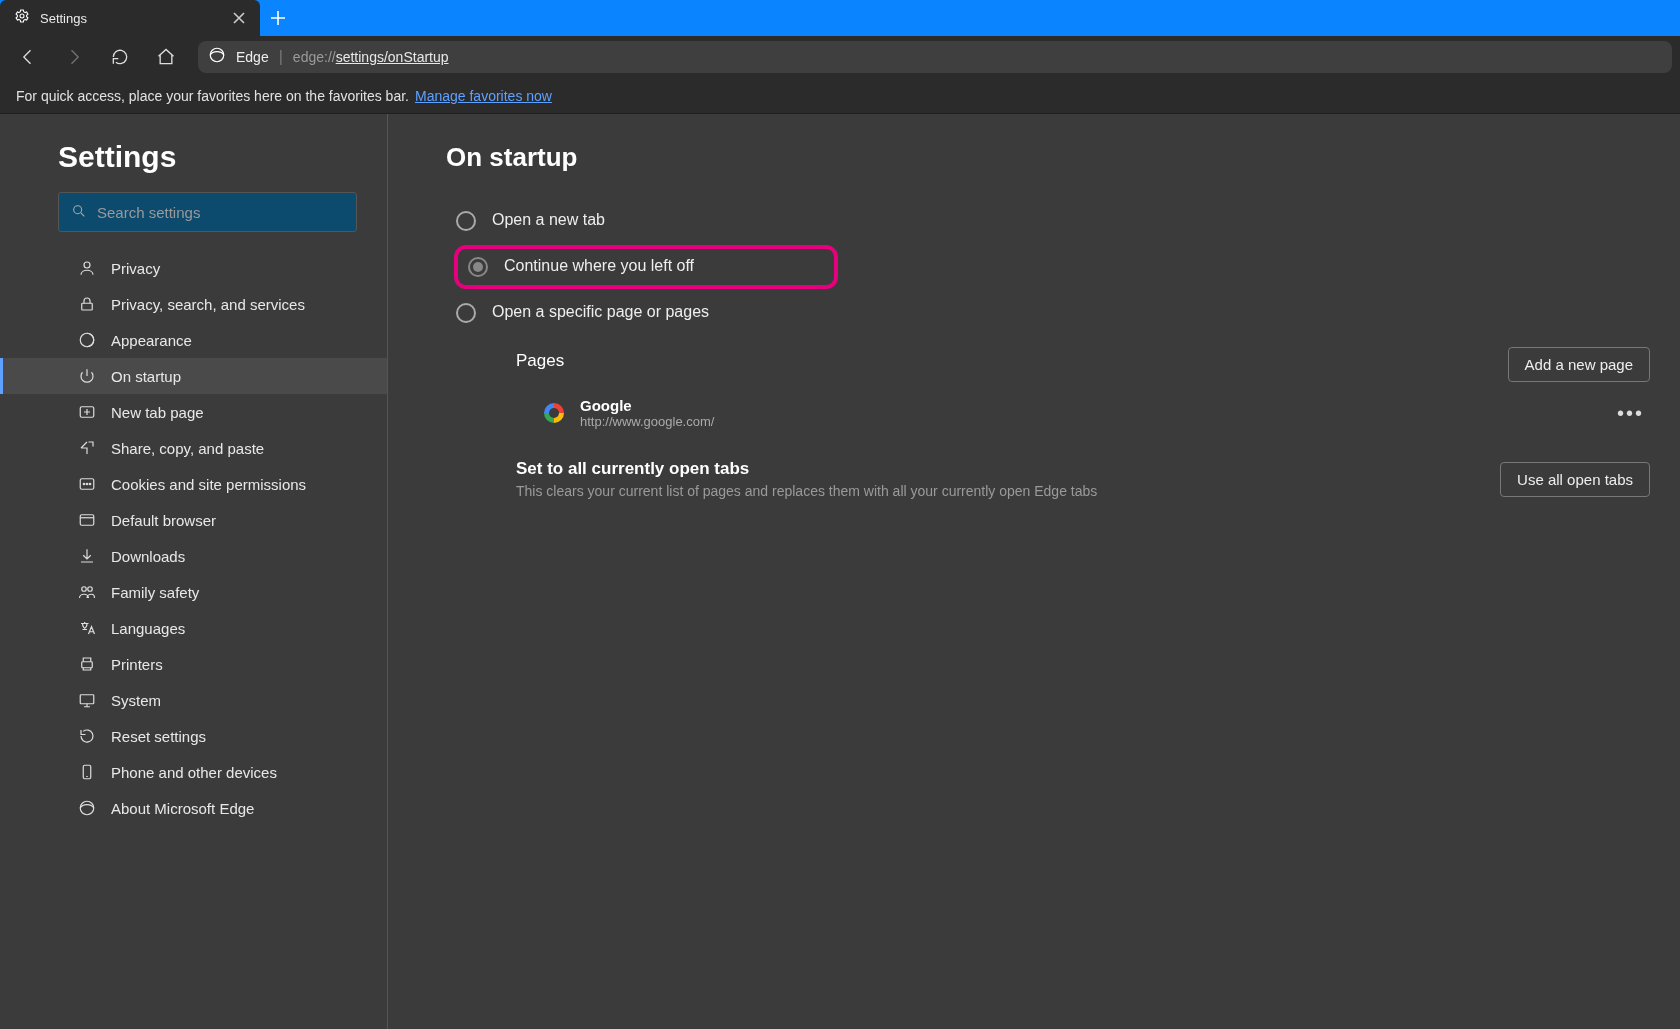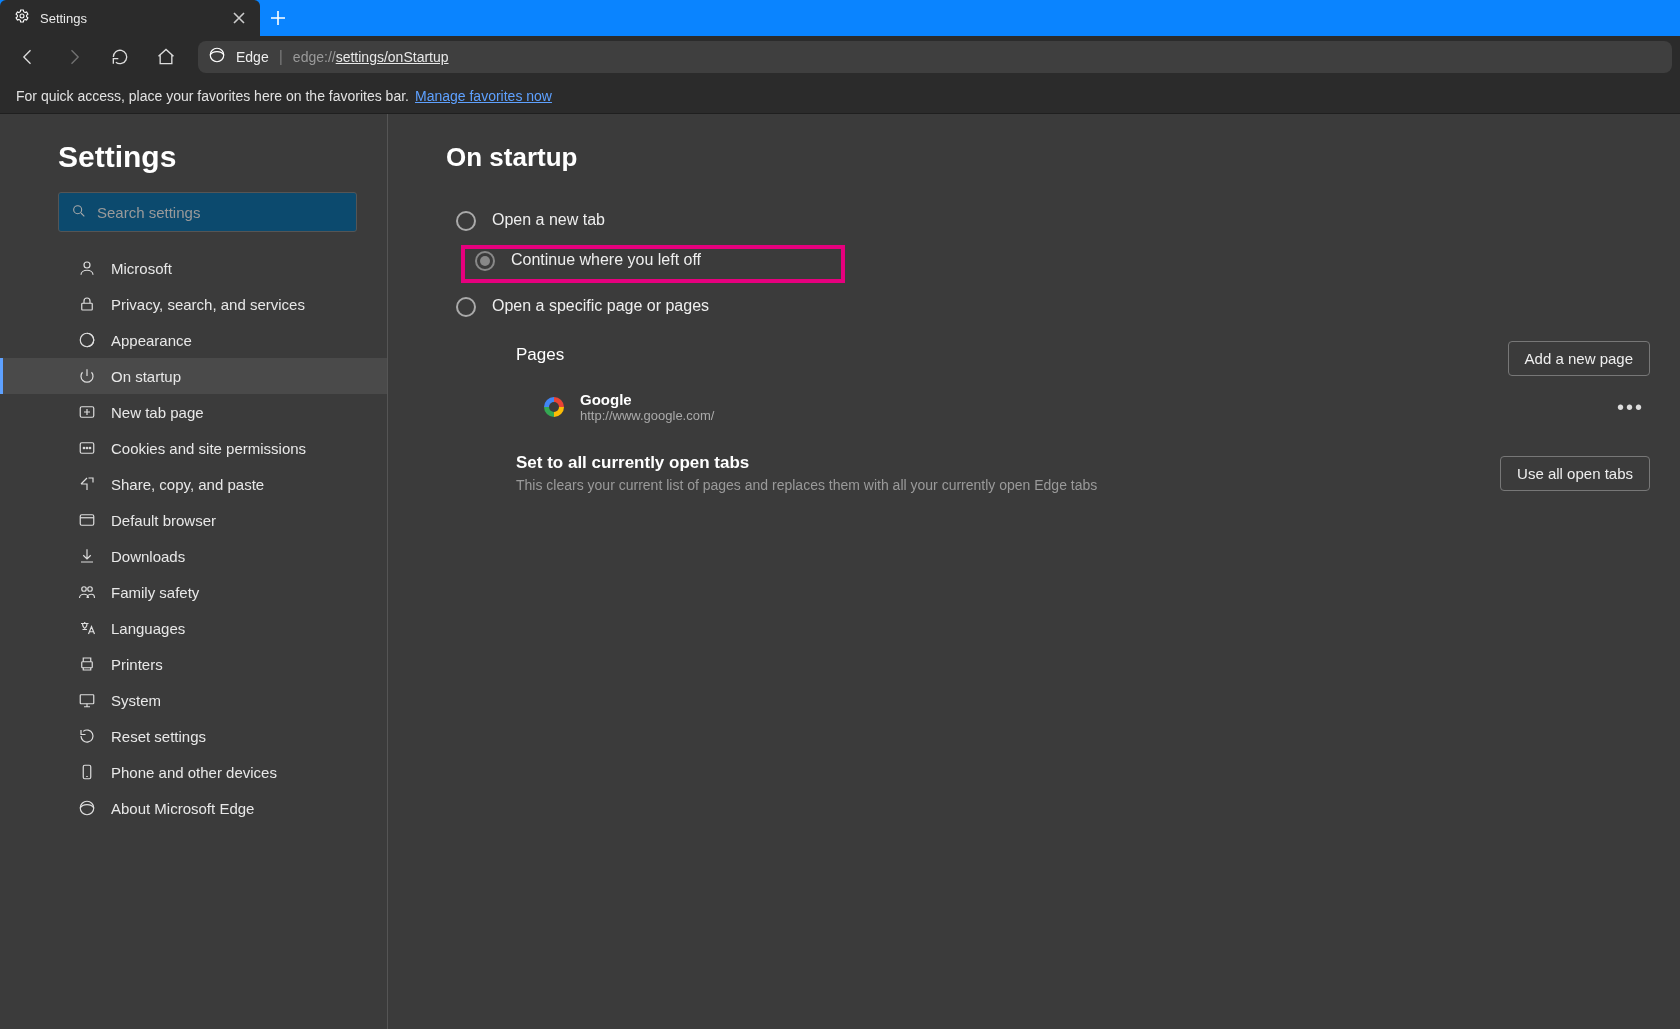--- a/index.html
+++ b/index.html
@@ -48,21 +48,21 @@
 .nav-item .nav-icon { position:static; width:20px; text-align:center; }
 
 .main { flex:1; padding: 28px 30px 0 58px; overflow:auto; }
 .page-title { font-size:26px; font-weight:600; margin-bottom: 28px; }
 
 .radio-row { display:flex; align-items:flex-start; gap:16px; padding: 10px 0 10px 10px; font-size:16px; color:#eee; }
 .radio { width:20px; height:20px; border:2px solid #aaa; border-radius:50%; display:inline-block; position:relative; }
 .radio.checked { border-color:#888; }
 .radio.checked::after { content:""; position:absolute; inset:3px; background:#888; border-radius:50%; }
 
-.highlight-box { border:4px solid #e6007e; border-radius:0; display:inline-flex; padding: 0 140px 6px 6px; margin: 4px 15px; }
+.highlight-box { border:4px solid #e6007e; border-radius:12px; display:inline-flex; padding: 6px 140px 6px 6px; margin: 4px 8px; }
 
 .subsection { margin: 12px 0 0 70px; }
 .sub-title { font-size:17px; font-weight:400; margin: 6px 0 12px 0; }
 .page-row { display:flex; align-items:center; padding:6px 0; }
 .favicon { width:20px; height:20px; margin-right: 16px; border-radius:50%; background: conic-gradient(#ea4335 0 90deg,#fbbc05 90deg 180deg,#34a853 180deg 270deg,#4285f4 270deg 360deg); position:relative; }
 .favicon::after { content:""; position:absolute; inset:5px; background:#3b3b3b; border-radius:50%; }
 .page-meta .p-title { font-size:15px; font-weight:600; }
 .page-meta .p-url { font-size:13px; color:#aaa; }
 .row-flex { display:flex; align-items:center; }
 .spacer { flex:1; }
@@ -149,21 +149,21 @@
     </div>
     <div class="nav-list">
       <div class="nav-item">
           <div class="nav-item-inner">
             <span class="nav-icon">
               <svg width="18" height="18" viewBox="0 0 24 24">
                 <circle cx="12" cy="8" r="4"></circle>
                 <path d="M4 21c0-4 4-6 8-6s8 2 8 6"></path>
               </svg>
             </span>
-            <span class="lbl">Microsoft</span>
+            <span class="lbl">Privacy</span>
           </div>
         </div>
       <div class="nav-item">
           <div class="nav-item-inner">
             <span class="nav-icon">
               <svg width="18" height="18" viewBox="0 0 24 24">
                 <rect x="5" y="11" width="14" height="9" rx="1"></rect>
                 <path d="M8 11V8a4 4 0 0 1 8 0v3"></path>
               </svg>
             </span>
@@ -193,44 +193,44 @@
         </div>
       <div class="nav-item">
           <div class="nav-item-inner">
             <span class="nav-icon">
               <svg width="18" height="18" viewBox="0 0 24 24">
                 <rect x="3" y="5" width="18" height="14" rx="2"></rect>
                 <path d="M8 12h8M12 8v8"></path>
               </svg>
             </span>
             <span class="lbl">New tab page</span>
+          </div>
+        </div>
+      <div class="nav-item">
+          <div class="nav-item-inner">
+            <span class="nav-icon">
+              <svg width="18" height="18" viewBox="0 0 24 24">
+                <path d="M4 12l8-8M4 12h8v8"></path>
+                <path d="M14 4h6v6"></path>
+              </svg>
+            </span>
+            <span class="lbl">Share, copy, and paste</span>
           </div>
         </div>
       <div class="nav-item">
           <div class="nav-item-inner">
             <span class="nav-icon">
               <svg width="18" height="18" viewBox="0 0 24 24">
                 <rect x="3" y="5" width="18" height="14" rx="2"></rect>
                 <circle cx="8" cy="12" r="1"></circle>
                 <circle cx="12" cy="12" r="1"></circle>
                 <circle cx="16" cy="12" r="1"></circle>
               </svg>
             </span>
             <span class="lbl">Cookies and site permissions</span>
-          </div>
-        </div>
-      <div class="nav-item">
-          <div class="nav-item-inner">
-            <span class="nav-icon">
-              <svg width="18" height="18" viewBox="0 0 24 24">
-                <path d="M4 12l8-8M4 12h8v8"></path>
-                <path d="M14 4h6v6"></path>
-              </svg>
-            </span>
-            <span class="lbl">Share, copy, and paste</span>
           </div>
         </div>
       <div class="nav-item">
           <div class="nav-item-inner">
             <span class="nav-icon">
               <svg width="18" height="18" viewBox="0 0 24 24">
                 <rect x="3" y="5" width="18" height="14" rx="2"></rect>
                 <path d="M3 9h18"></path>
               </svg>
             </span>

